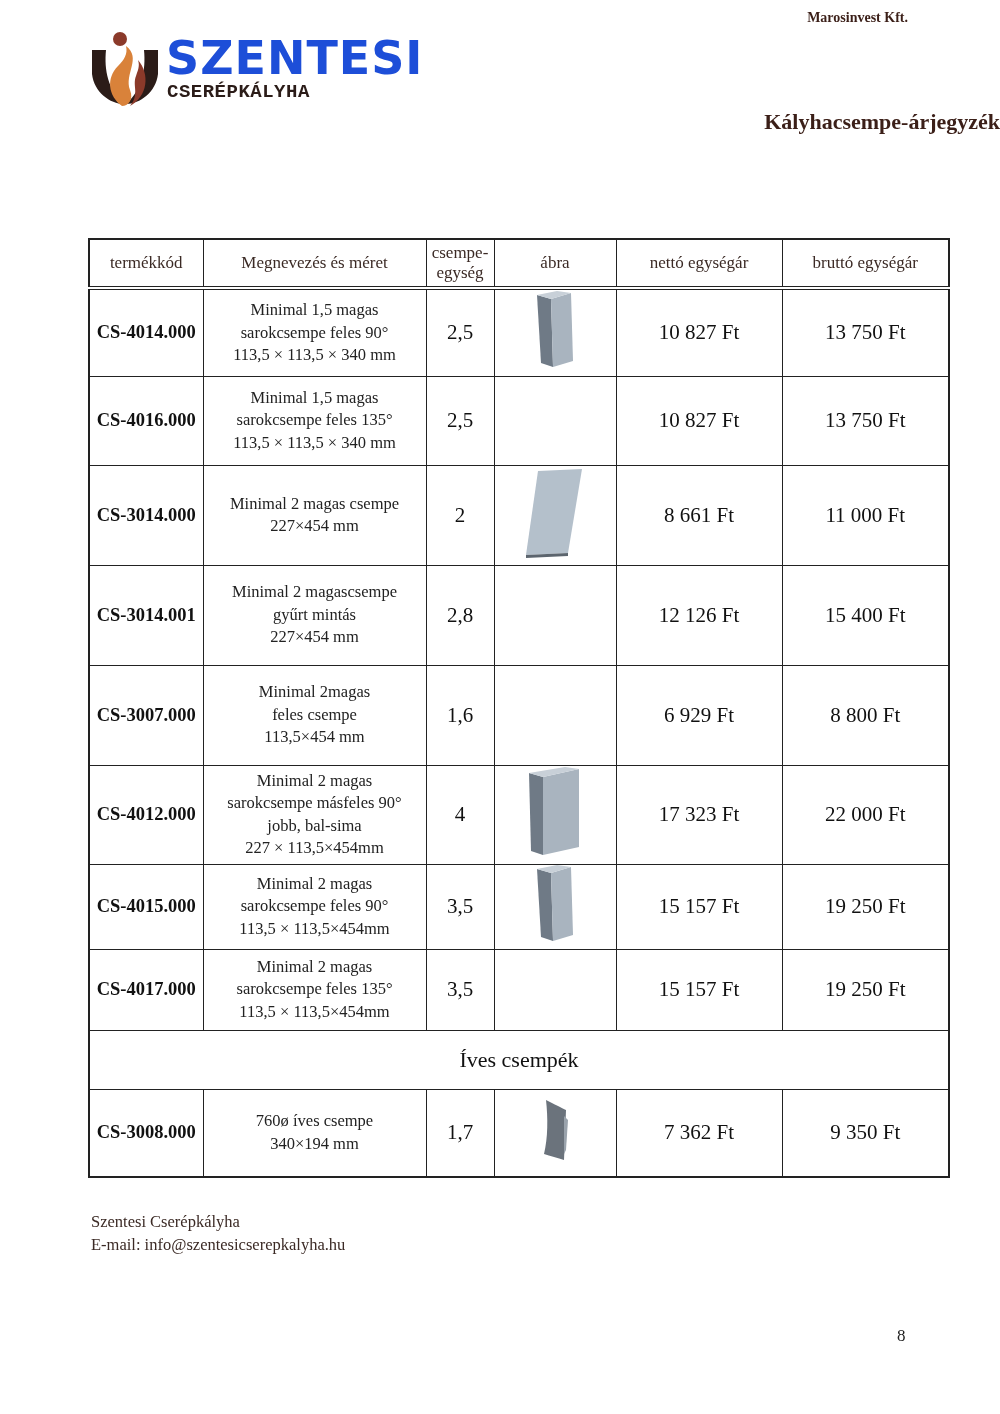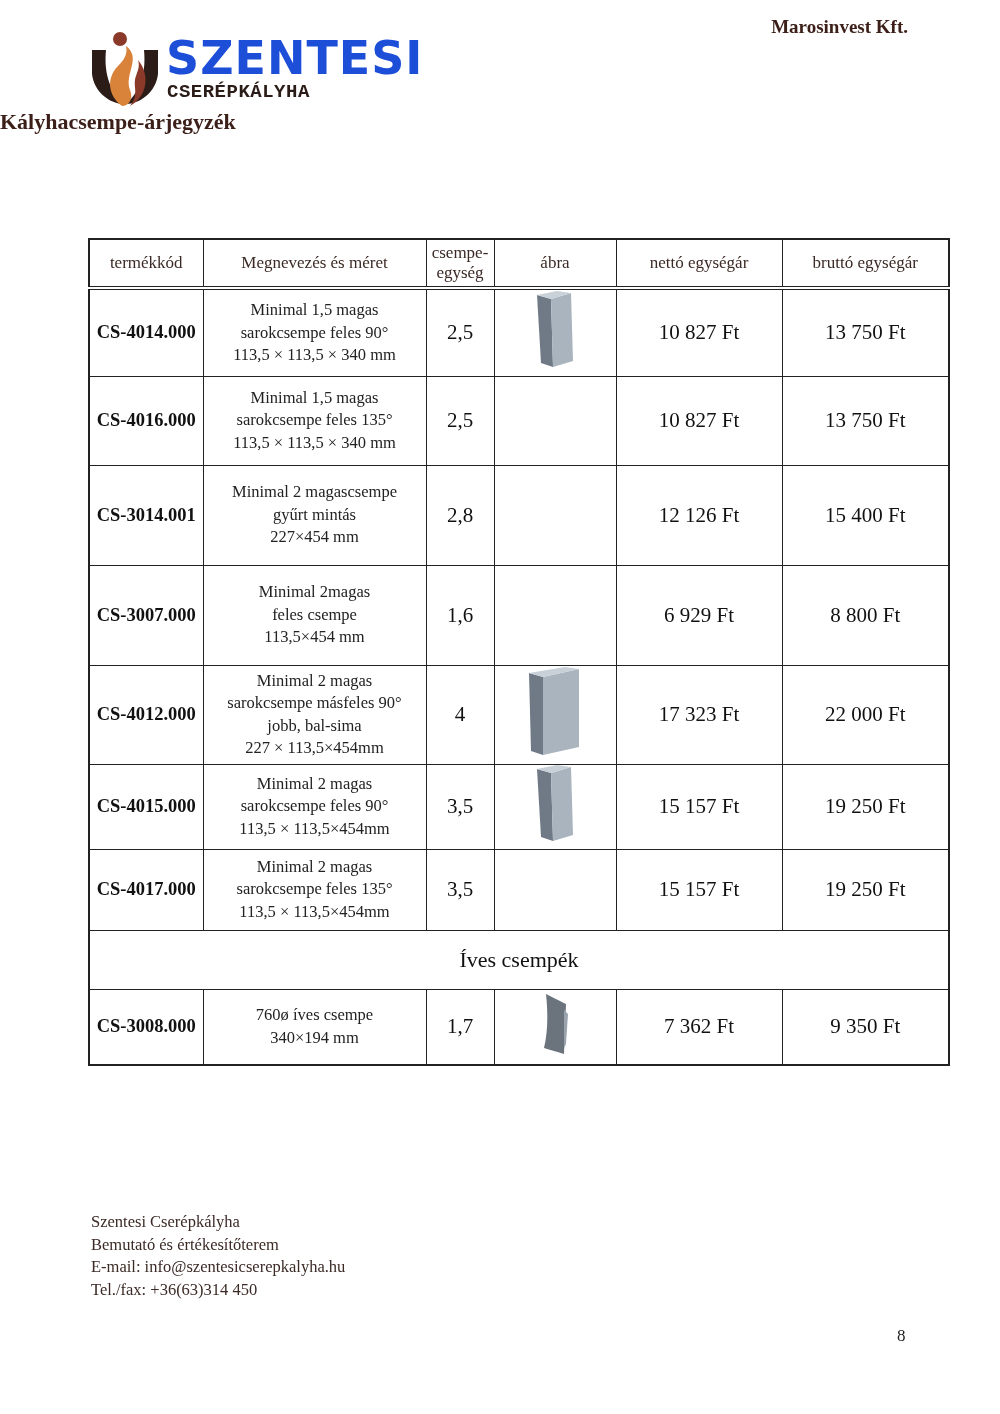--- a/index.html
+++ b/index.html
@@ -6,22 +6,22 @@
   body { width: 1000px; height: 1414px; position: relative; overflow: hidden;
          font-family: "Liberation Serif", "DejaVu Serif", serif; color: #111; }
 
   .logo { position: absolute; left: 90px; top: 30px; width: 270px; height: 80px; }
   .logo svg { position: absolute; left: 0; top: 0; }
   .logo-title { position: absolute; left: 76px; top: 6px; font-family: "DejaVu Sans", sans-serif;
                 font-weight: bold; font-size: 46px; letter-spacing: 1px; color: #1d4ed8; line-height: 44px; }
   .logo-sub { position: absolute; left: 77px; top: 50px; font-family: Liberation Mono, monospace;
               font-weight: bold; font-size: 19px; letter-spacing: 0.5px; color: #2b1c18; line-height: 24px; }
 
-  .company { position: absolute; right: 92px; top: 16px; font-weight: bold; font-size: 19px; color: #3b1f18; }
-  .doc-title { position: absolute; left: 0; width: 1000px; top: 109px; text-align: left;
+  .company { position: absolute; right: 92px; top: 10px; font-weight: bold; font-size: 14px; color: #3b1f18; }
+  .doc-title { position: absolute; left: 0; width: 1000px; top: 109px; text-align: right;
                font-weight: bold; font-size: 22px; color: #3b1f18; }
 
   table.price { position: absolute; left: 72px; top: 238px; width: 860px; border-collapse: collapse;
                 border: 2px solid #222; table-layout: fixed; margin-left: 16px; }
   table.price td, table.price th { border: 1.5px solid #222; text-align: center; vertical-align: middle; padding: 0; }
   table.price thead th { font-weight: normal; font-size: 17px; color: #3b2a25; height: 46px; line-height: 20px;
                          border-bottom: 4px double #222; }
   td.code { font-weight: bold; font-size: 18.5px; white-space: nowrap; }
   td.name { font-size: 16.5px; line-height: 22.5px; color: #222; }
   td.unit { font-size: 21px; }
@@ -92,20 +92,34 @@
           <div>Minimal 1,5 magas</div>
           <div>sarokcsempe feles 135°</div>
           <div>113,5 × 113,5 × 340 mm</div>
         </td>
         <td class="unit">2,5</td>
         <td class="img"></td>
         <td class="price-cell">10 827 Ft</td>
         <td class="price-cell">13 750 Ft</td>
       </tr>
       <tr style="height: 100px;">
+        <td class="code">CS-3014.000</td>
+        <td class="name">
+          <div>Minimal 2 magas csempe</div>
+          <div>227×454 mm</div>
+        </td>
+        <td class="unit">2</td>
+        <td class="img"><span><svg width="66" height="92" viewBox="0 0 66 92">
+              <polygon points="16,4 60,2 46,86 4,88" fill="#b4c0cb"></polygon>
+              <polygon points="4,88 46,86 46,89 4,91" fill="#5c656e"></polygon>
+            </svg></span></td>
+        <td class="price-cell">8 661 Ft</td>
+        <td class="price-cell">11 000 Ft</td>
+      </tr>
+      <tr style="height: 100px;">
         <td class="code">CS-3014.001</td>
         <td class="name">
           <div>Minimal 2 magascsempe</div>
           <div>gyűrt mintás</div>
           <div>227×454 mm</div>
         </td>
         <td class="unit">2,8</td>
         <td class="img"></td>
         <td class="price-cell">12 126 Ft</td>
         <td class="price-cell">15 400 Ft</td>
@@ -167,36 +181,34 @@
         <td class="price-cell">15 157 Ft</td>
         <td class="price-cell">19 250 Ft</td>
       </tr>
     </tbody>
   <tbody>
     <tr class="section">
       <td colspan="6">Íves csempék</td>
     </tr>
   </tbody>
   <tbody id="section-rows">
-      <tr style="height: 76px;">
+      <tr style="height: 88px;">
         <td class="code">CS-3008.000</td>
         <td class="name">
           <div>760ø íves csempe</div>
           <div>340×194 mm</div>
         </td>
         <td class="unit">1,7</td>
         <td class="img"><span><svg width="30" height="66" viewBox="0 0 30 66">
               <path d="M6,2 C14,6 22,10 26,12 L24,62 C18,60 10,58 4,56 C8,40 8,20 6,2 Z" fill="#6b737c"></path>
               <path d="M24,18 L28,22 L26,52 L24,56 Z" fill="#9aa3ac"></path>
             </svg></span></td>
         <td class="price-cell">7 362 Ft</td>
         <td class="price-cell">9 350 Ft</td>
       </tr>
     </tbody>
 </table>
 
 <div class="footer">
   <div>Szentesi Cserépkályha</div>
-  <div>Bemutató és értékesítőterem</div>
   <div>E-mail: info@szentesicserepkalyha.hu</div>
-  <div>Tel./fax: +36(63)314 450</div>
 </div>
 <div class="page-num">8</div>
 
 </body></html>

